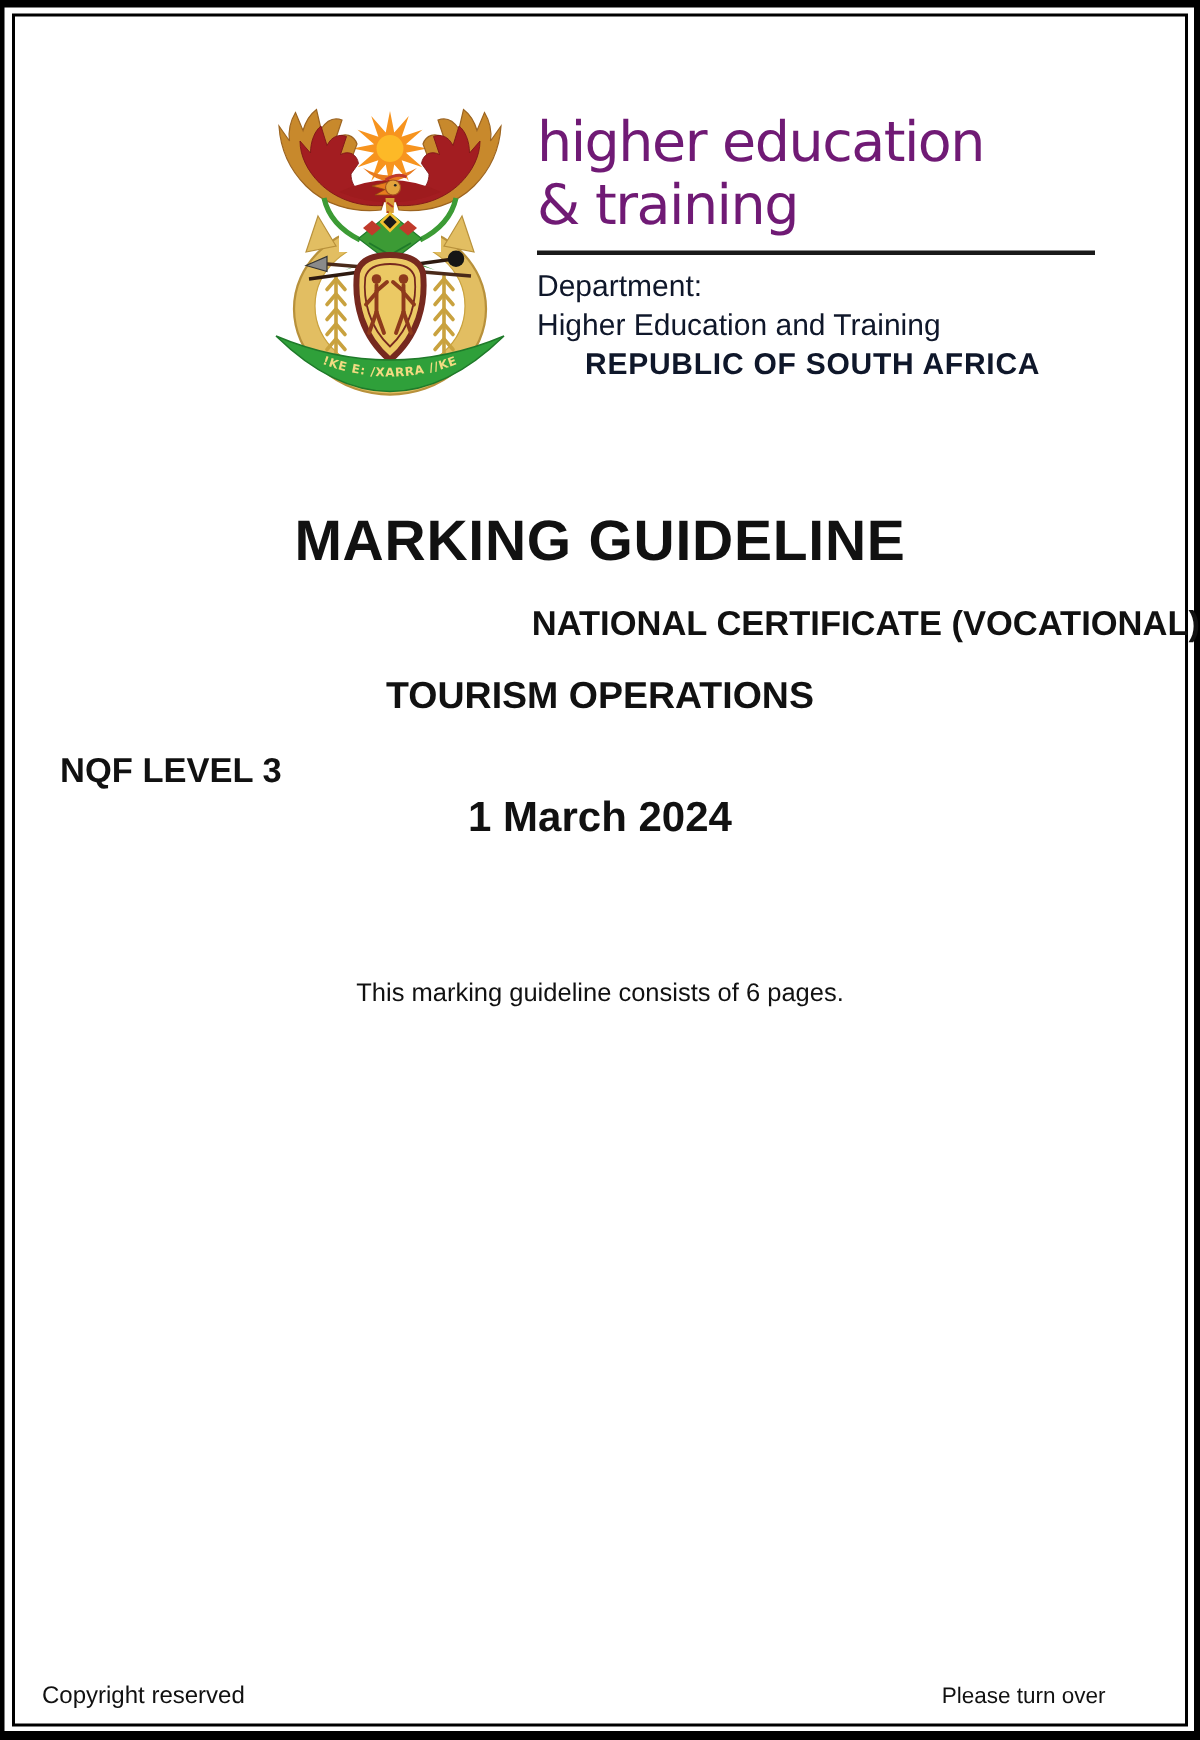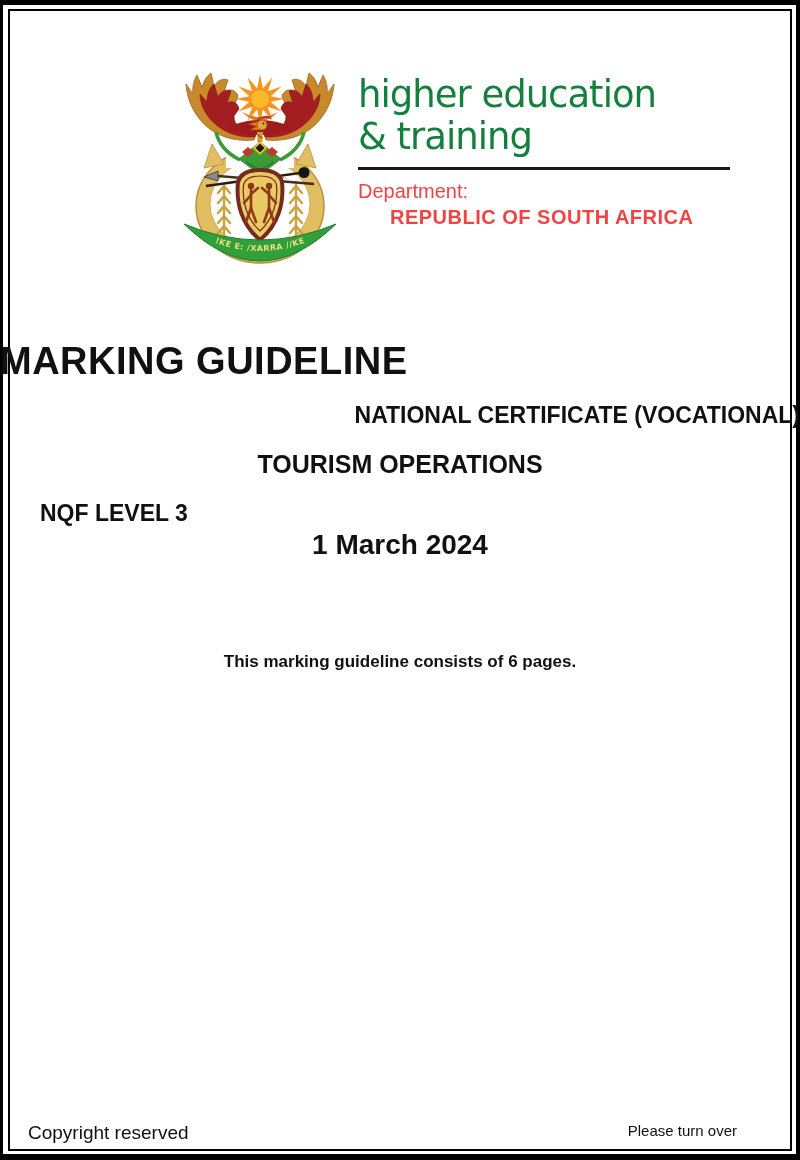--- a/index.html
+++ b/index.html
@@ -27,55 +27,55 @@
   }
   .coat{
     position:absolute;left:170px;top:72px;width:180px;height:195px;
   }
   .logo-text{
     position:absolute;left:358px;top:74px;width:390px;
   }
   .org-name{
     font-family:"DejaVu Sans", sans-serif;
     font-size:37px;line-height:42px;font-weight:normal;
-    color:#15803d;letter-spacing:-1px;white-space:nowrap;
+    color:#701a75;letter-spacing:-1px;white-space:nowrap;
   }
   .logo-rule{
     width:372px;height:3px;background:#1a1a1a;margin:9px 0 8px 0;
   }
   .dept-line{
-    font-size:20px;line-height:26px;color:#ef4444;white-space:nowrap;
+    font-size:20px;line-height:26px;color:#0f172a;white-space:nowrap;
   }
   .dept-country{font-weight:bold;letter-spacing:0.5px;margin-left:32px;}
   .doc-title{
     position:absolute;top:340px;left:0;width:100%;
-    font-size:38px;font-weight:bold;letter-spacing:0.5px;
+    text-align:center;font-size:38px;font-weight:bold;letter-spacing:0.5px;
   }
   .doc-cert{
     position:absolute;top:402px;left:0;width:100%;
     text-align:right;font-size:23px;font-weight:bold;
   }
   .doc-subject{
     position:absolute;top:450px;left:0;width:100%;
     text-align:center;font-size:25px;font-weight:bold;
   }
   .doc-level{
     position:absolute;top:500px;left:0;width:100%;
     text-align:left;font-size:23px;font-weight:bold;margin-left:40px;
   }
   .doc-date{
     position:absolute;top:529px;left:0;width:100%;
     text-align:center;font-size:28px;font-weight:bold;
   }
   .doc-note{
     position:absolute;top:652px;left:0;width:100%;
-    text-align:center;font-size:17px;font-weight:bold;
+    text-align:center;font-size:17px;font-weight:normal;
   }
   .footer-left{
-    position:absolute;left:28px;top:1122px;font-size:19px;
+    position:absolute;left:28px;top:1122px;font-size:16px;
   }
   .footer-right{
     position:absolute;right:63px;top:1122px;font-size:15px;
   }
 </style>
 </head>
 <body>
 
 <div class="page">
 
@@ -175,20 +175,21 @@
         <textPath href="#motto-path" startOffset="50%" text-anchor="middle">!KE E: /XARRA //KE</textPath>
       </text>
     </g>
   </svg>
 
   <div class="logo-text">
     <div class="org-name">higher education</div>
     <div class="org-name">&amp; training</div>
     <div class="logo-rule"></div>
     <div class="dept-line">Department:</div>
+    <div class="dept-line">Higher Education and Training</div>
     <div class="dept-line dept-country">REPUBLIC OF SOUTH AFRICA</div>
   </div>
 
   <div class="doc-title">MARKING GUIDELINE</div>
   <div class="doc-cert">NATIONAL CERTIFICATE (VOCATIONAL)</div>
   <div class="doc-subject">TOURISM OPERATIONS</div>
   <div class="doc-level">NQF LEVEL 3</div>
   <div class="doc-date">1 March 2024</div>
   <div class="doc-note">This marking guideline consists of 6 pages.</div>
 

